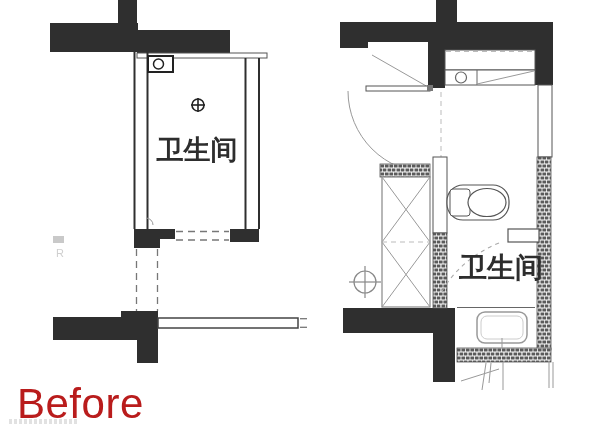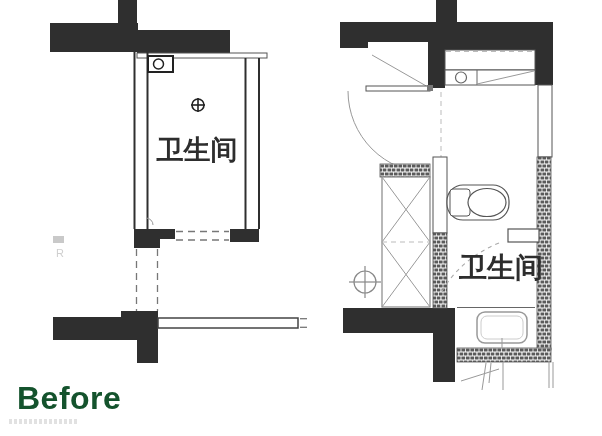--- a/index.html
+++ b/index.html
@@ -1,19 +1,19 @@
 <!DOCTYPE html>
 <html><head>
 <meta charset="utf-8">
 <style>
   html,body{margin:0;padding:0;background:#fff;}
   .stage{position:relative;width:602px;height:436px;background:#ffffff;overflow:hidden;
          font-family:"Liberation Sans", sans-serif;}
   .plansvg{position:absolute;left:0;top:0;}
-  .caption{position:absolute;color:#14532d;font-size:32px;font-weight:700;
+  .caption{position:absolute;color:#b91c1c;font-size:42px;font-weight:400;
            font-family:"Liberation Sans", sans-serif;letter-spacing:0.5px;}
   .caption-before{left:17px;top:380px;}
   .caption-after{left:329px;top:382px;}
   .watermark-smudge{position:absolute;left:9px;top:419px;width:68px;height:5px;opacity:.55;
       background:repeating-linear-gradient(90deg,#c9c9c9 0 3px,transparent 3px 5px);}
   
   .wall{fill:#2f2f2f;stroke:none;}
   .ln2{stroke:#2f2f2f;stroke-width:2;fill:none;}
   .thin{stroke:#999;stroke-width:1;fill:none;}
   .thin2{stroke:#666;stroke-width:1;fill:none;}

